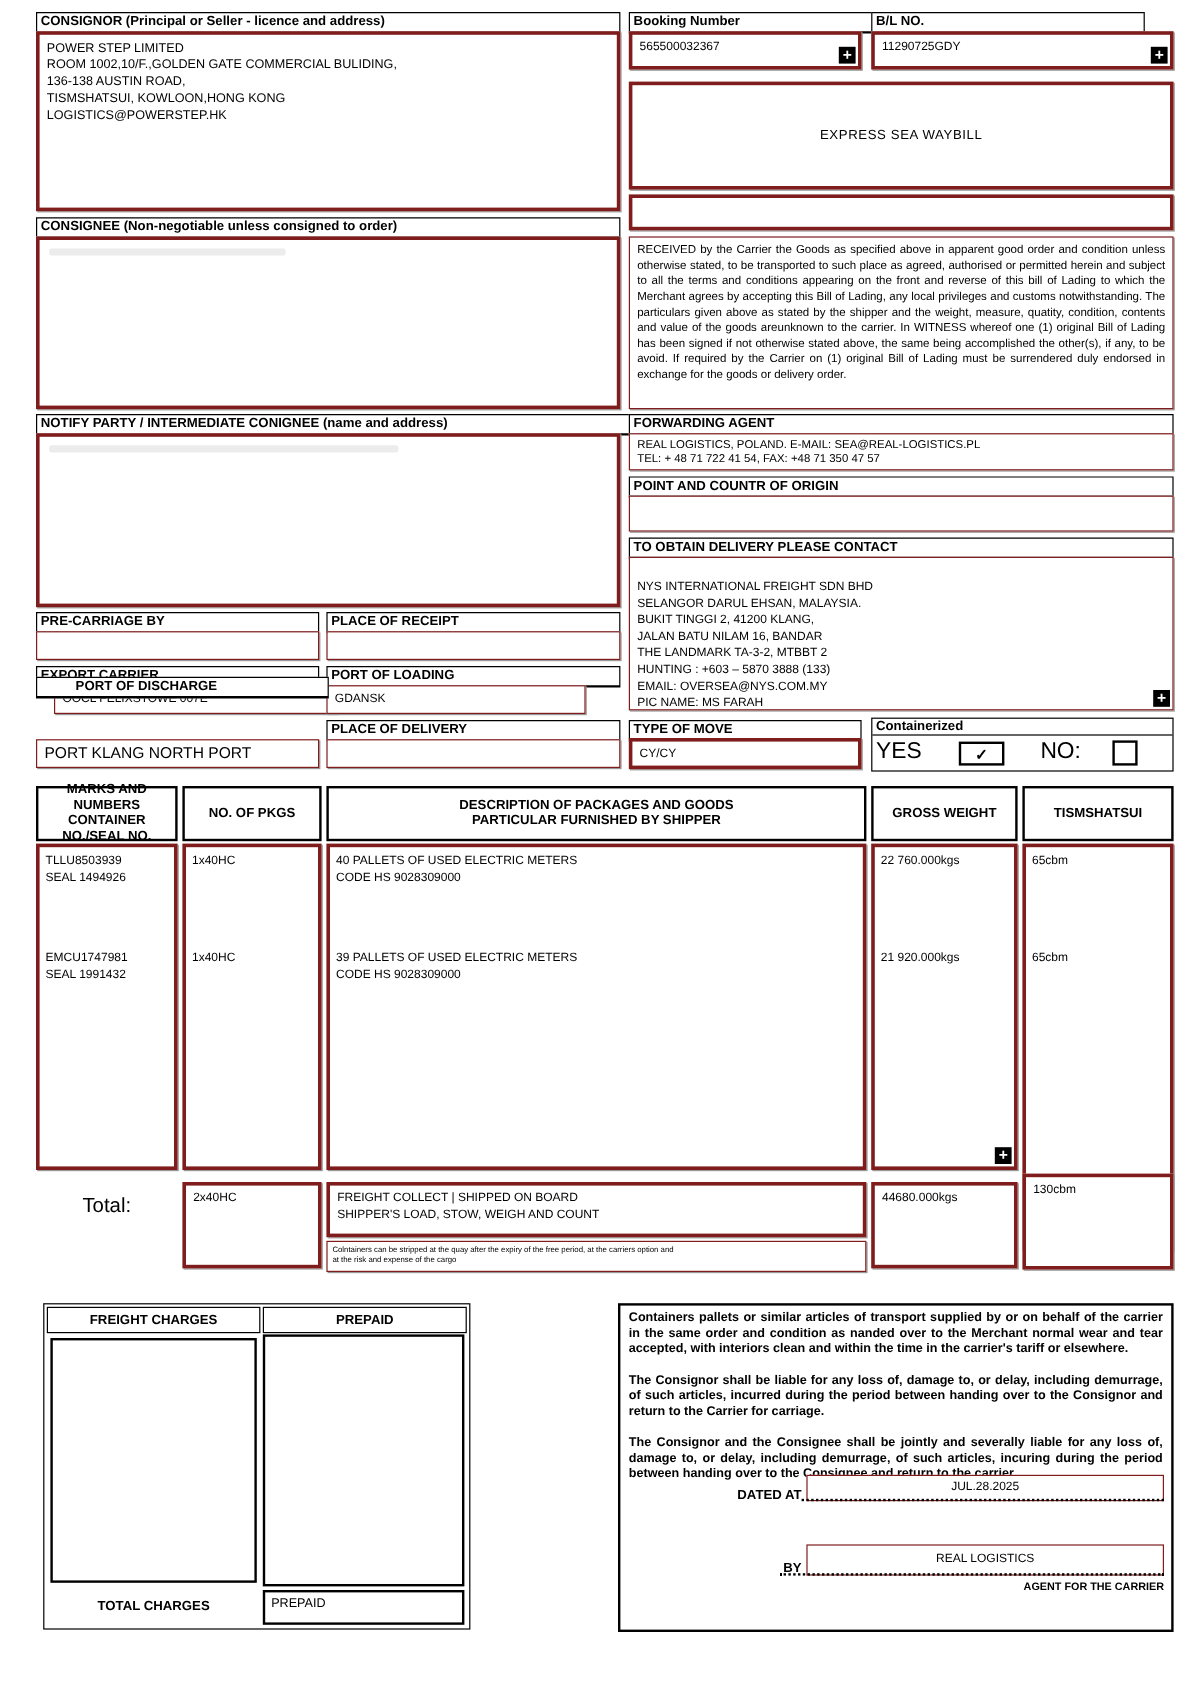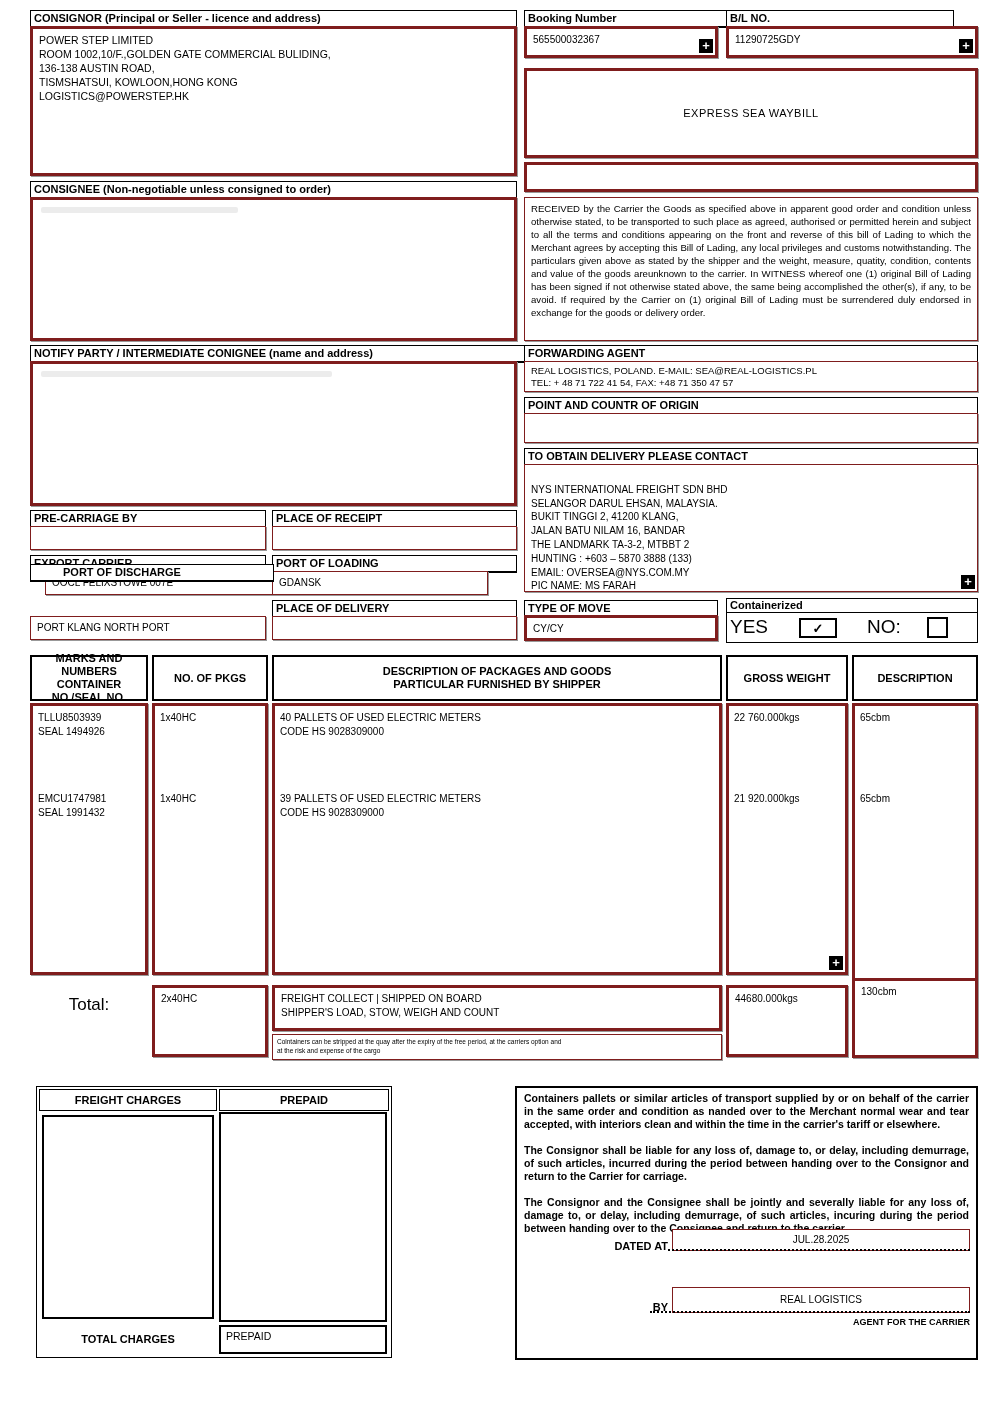--- a/index.html
+++ b/index.html
@@ -55,21 +55,21 @@
   <div class="box" style="left:30px;top:526px;width:236px;height:24px;"></div>
   <div class="lbl" style="left:272px;top:510px;width:245px;">PLACE OF RECEIPT</div>
   <div class="box" style="left:272px;top:526px;width:245px;height:24px;"></div>
 
   <div class="lbl" style="left:30px;top:555px;width:236px;">EXPORT CARRIER</div>
   <div class="box" style="left:30px;top:571px;width:236px;height:24px;font-size:10px;margin-left:15px;">OOCL FELIXSTOWE 007E</div>
   <div class="lbl" style="left:272px;top:555px;width:245px;">PORT OF LOADING</div>
   <div class="box" style="left:272px;top:571px;width:216px;height:24px;font-size:10px;">GDANSK</div>
 
   <div class="lbl" style="left:30px;top:564px;width:244px;padding-left:32px;">PORT OF DISCHARGE</div>
-  <div class="box" style="left:30px;top:616px;width:236px;height:24px;font-size:10px;">PORT KLANG NORTH PORT</div>
+  <div class="box" style="left:30px;top:616px;width:236px;height:24px;font-size:13px;">PORT KLANG NORTH PORT</div>
   <div class="lbl" style="left:272px;top:600px;width:245px;">PLACE OF DELIVERY</div>
   <div class="box" style="left:272px;top:616px;width:245px;height:24px;"></div>
 
   <div class="lbl" style="left:524px;top:10px;width:220px;">Booking Number</div>
   <div class="box thick" style="left:524px;top:26px;width:194px;height:32px;font-size:10px;">
     <span>565500032367</span>
     <span class="plus">+</span>
   </div>
   <div class="lbl" style="left:726px;top:10px;width:228px;">B/L NO.</div>
   <div class="box thick" style="left:726px;top:26px;width:252px;height:32px;font-size:10px;">
@@ -117,21 +117,21 @@
       <span class="abs biglabel" style="left:140px;top:3px;">NO:</span>
       <span class="abs chk" style="left:200px;top:4px;width:21px;height:21px;"></span>
     </div>
   </div>
 
   <div class="th" style="left:30px;top:655px;width:118px;height:46px;">MARKS AND NUMBERS CONTAINER NO./SEAL NO.</div>
   <div class="th" style="left:152px;top:655px;width:116px;height:46px;">NO. OF PKGS</div>
   <div class="th" style="left:272px;top:655px;width:450px;height:46px;">DESCRIPTION OF PACKAGES AND GOODS
 PARTICULAR FURNISHED BY SHIPPER</div>
   <div class="th" style="left:726px;top:655px;width:122px;height:46px;">GROSS WEIGHT</div>
-  <div class="th" style="left:852px;top:655px;width:126px;height:46px;">DESCRIPTION</div>
+  <div class="th" style="left:852px;top:655px;width:126px;height:46px;">TISMSHATSUI</div>
 
   <div class="box thick" style="left:30px;top:703px;width:118px;height:272px;padding:0;">
     <div class="cellrow" style="top:5px;">TLLU8503939
 SEAL 1494926</div>
     <div class="cellrow" style="top:86px;">EMCU1747981
 SEAL 1991432</div>
   </div>
   <div class="box thick" style="left:152px;top:703px;width:116px;height:272px;padding:0;">
     <div class="cellrow" style="top:5px;">1x40HC</div>
     <div class="cellrow" style="top:86px;">1x40HC</div>

